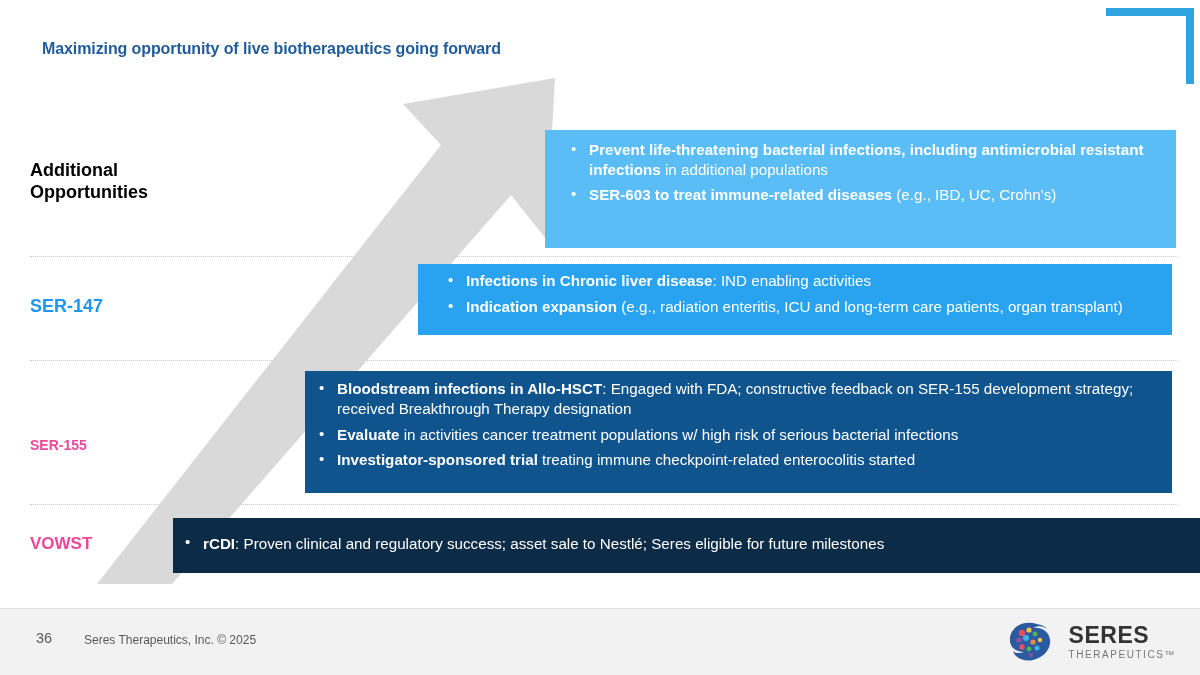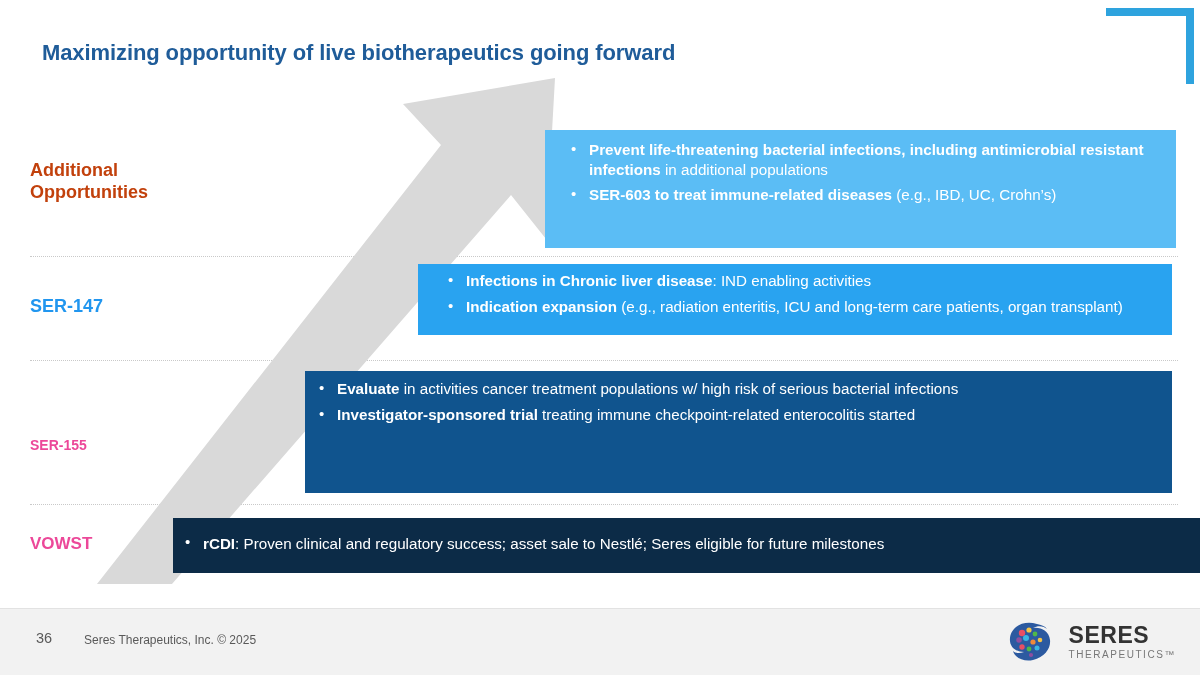--- a/index.html
+++ b/index.html
@@ -28,21 +28,21 @@
     width: 100px;
     height: 85px;
     pointer-events: none;
   }
 
   
   .slide-title {
     position: absolute;
     left: 42px;
     top: 40px;
-    font-size: 22px;
+    font-size: 16px;
     font-weight: bold;
     color: #1F5C99;
     letter-spacing: -0.1px;
     white-space: nowrap;
   }
 
   
   .separator {
     position: absolute;
     left: 30px;
@@ -58,21 +58,21 @@
   .row-label {
     position: absolute;
     left: 30px;
     font-weight: bold;
     line-height: 1.22;
     white-space: pre-line;
   }
   .label-additional {
     top: 160px;
     font-size: 18px;
-    color: #c2410c;
+    color: #000000;
   }
   .label-ser147 {
     top: 296px;
     font-size: 18px;
     color: #2196EF;
   }
   .label-ser155 {
     top: 437px;
     font-size: 14px;
     color: #ec4899;
@@ -285,20 +285,21 @@
       <ul class="bullets b2-list">
         <li><b>Infections in Chronic liver disease</b><span>: IND enabling activities</span></li>
         <li><b>Indication expansion</b><span> (e.g., radiation enteritis, ICU and long-term care patients, organ transplant)</span></li>
       </ul>
     </div>
   </div>
 
   <div class="band band3">
     <div class="band-content">
       <ul class="bullets b3-list">
+        <li><b>Bloodstream infections in Allo-HSCT</b><span>: Engaged with FDA; constructive feedback on SER-155 development strategy; received Breakthrough Therapy designation</span></li>
         <li><b>Evaluate</b><span> in activities cancer treatment populations w/ high risk of serious bacterial infections</span></li>
         <li><b>Investigator-sponsored trial</b><span> treating immune checkpoint-related enterocolitis started</span></li>
       </ul>
     </div>
   </div>
 
   <div class="band band4">
     <div class="band-content">
       <ul class="bullets b4-list">
         <li><b>rCDI</b><span>:  Proven clinical and regulatory success; asset sale to Nestlé; Seres eligible for future milestones</span></li>

